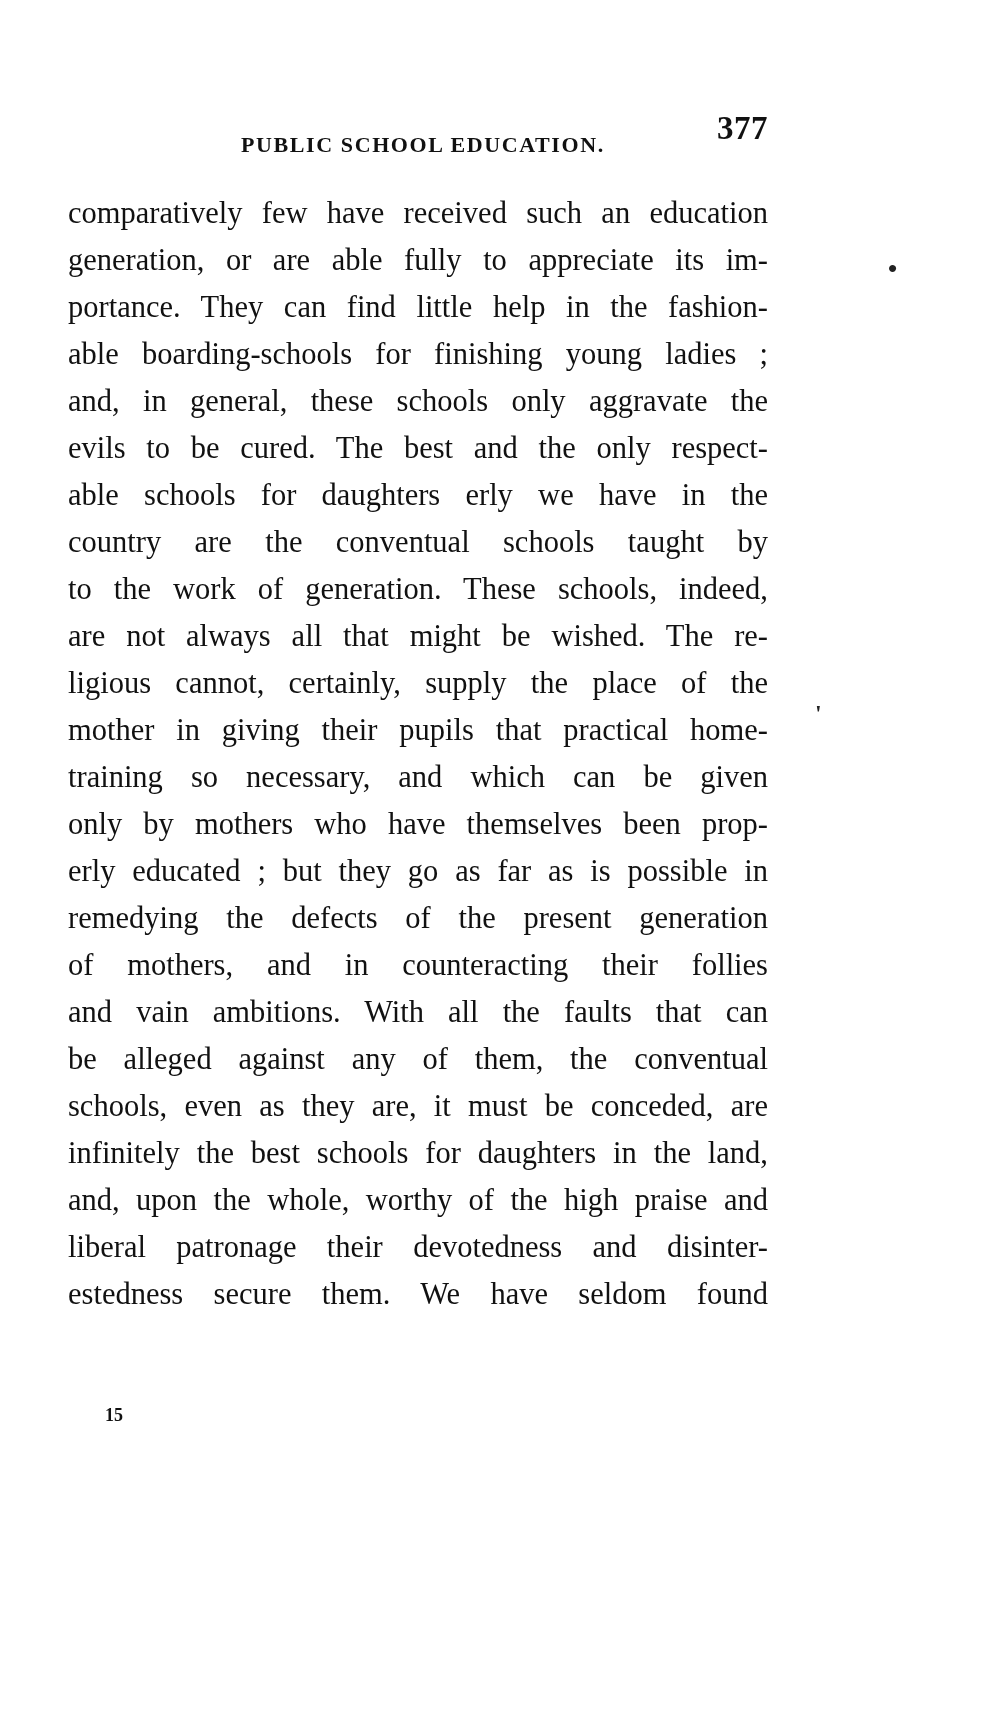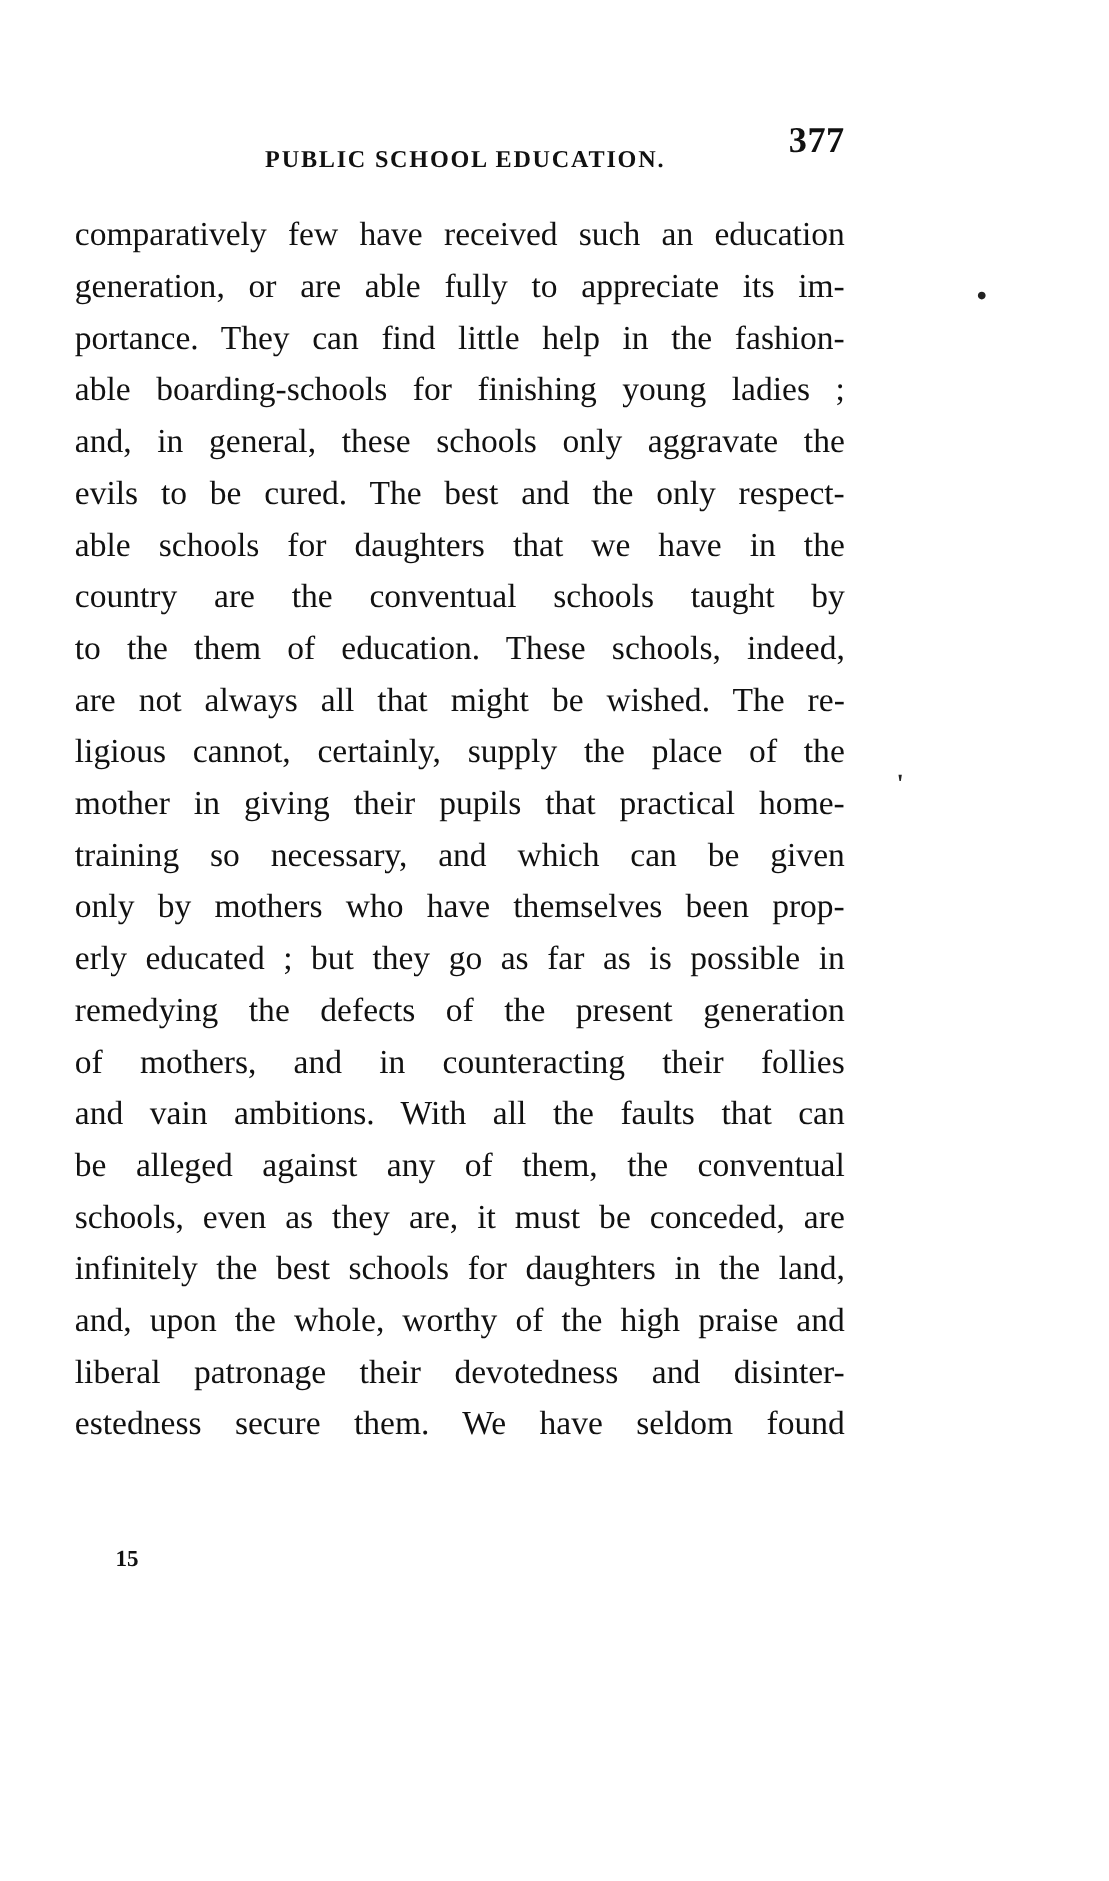--- a/index.html
+++ b/index.html
@@ -67,21 +67,21 @@
     .line span {
       display: block;
       text-align: justify;
       text-align-last: justify;
       white-space: normal;
     }
     .signature-mark {
       position: absolute;
       left: 105px;
       top: 1405px;
-      font-size: 21px;
+      font-size: 18px;
       font-weight: bold;
     }
     .speck {
       position: absolute;
       color: #222222;
       font-weight: bold;
     }
     .speck-dot {
       left: 888px;
       top: 254px;
@@ -116,27 +116,27 @@
     <div class="line">
         <span>able boarding-schools for finishing young ladies ;</span>
       </div>
     <div class="line">
         <span>and, in general, these schools only aggravate the</span>
       </div>
     <div class="line">
         <span>evils to be cured. The best and the only respect-</span>
       </div>
     <div class="line">
-        <span>able schools for daughters that we have in the</span>
+        <span>able schools for daughters erly we have in the</span>
       </div>
     <div class="line">
         <span>country are the conventual schools taught by</span>
       </div>
     <div class="line">
-        <span>to the them of education. These schools, indeed,</span>
+        <span>to the work of generation. These schools, indeed,</span>
       </div>
     <div class="line">
         <span>are not always all that might be wished. The re-</span>
       </div>
     <div class="line">
         <span>ligious cannot, certainly, supply the place of the</span>
       </div>
     <div class="line">
         <span>mother in giving their pupils that practical home-</span>
       </div>

